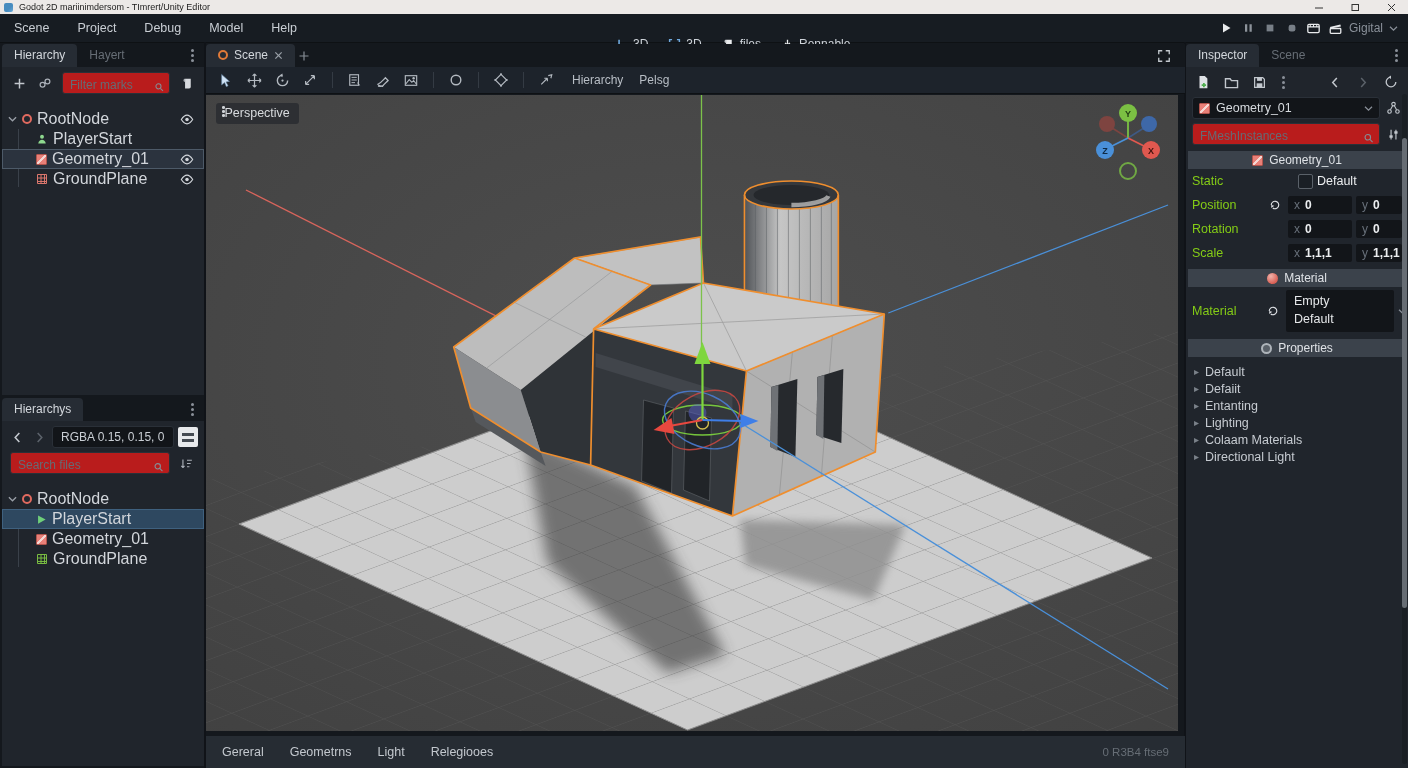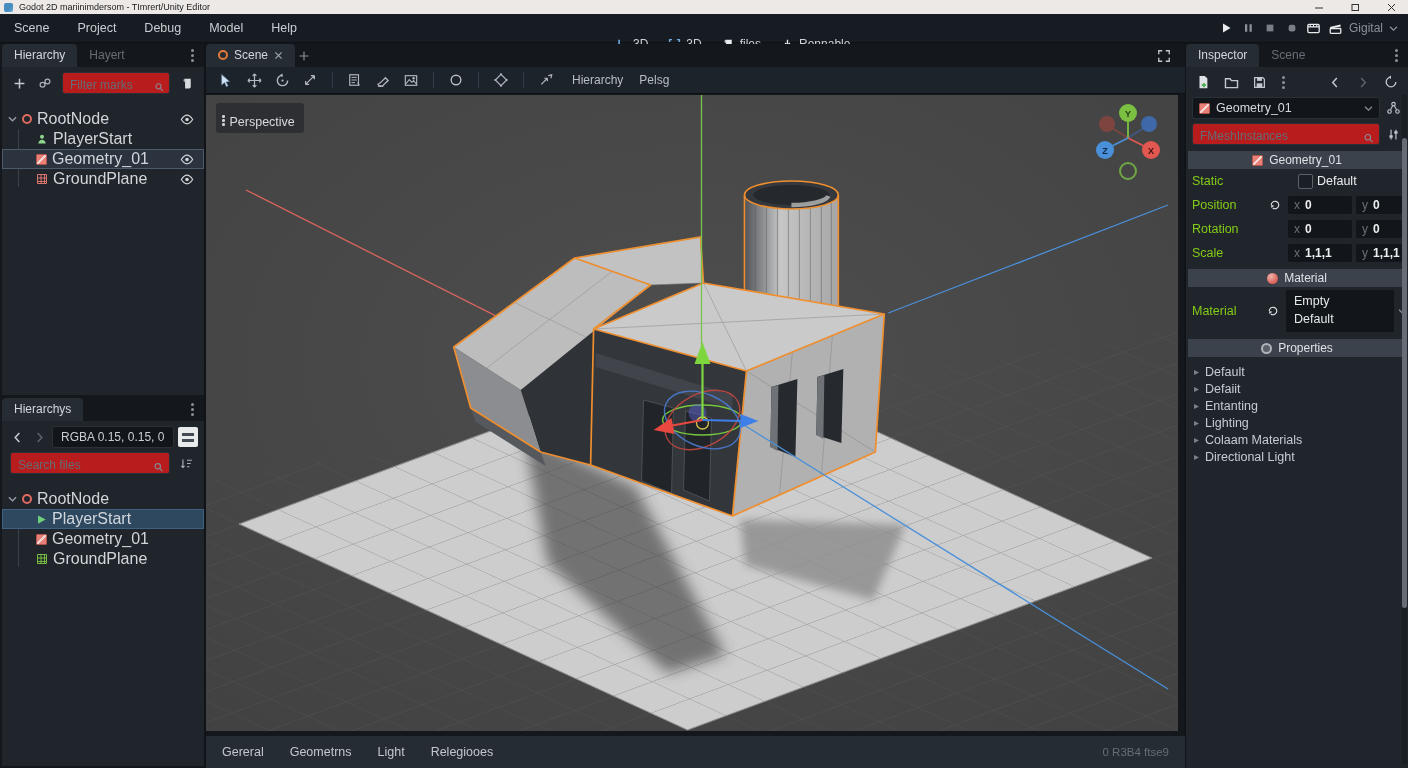--- a/index.html
+++ b/index.html
@@ -71,21 +71,21 @@
 
   
   .center-tabs{left:206px;top:44px;width:979px;height:23px}
   .vptoolbar{position:absolute;left:206px;top:67px;width:979px;height:27px;background:#1d232b;
     display:flex;align-items:center;gap:4px;padding-left:8px;box-sizing:border-box;border-bottom:1px solid #0e1114}
   .vptoolbar .sep{width:1px;height:16px;background:#343b44;margin:0 6px}
   .tool{width:24px;height:20px;display:flex;align-items:center;justify-content:center;color:#b3b9c0}
   .vplabel{font-size:12px;color:#b8bec5;margin:0 10px}
   .viewport{position:absolute;left:206px;top:95px;width:972px;height:636px;background:#474747;overflow:hidden}
   .persp{position:absolute;left:10px;top:8px;background:rgba(43,46,50,.92);border-radius:3px;
-    padding:12px 9px 4px 6px;font-size:12.5px;color:#d8dbde;display:flex;align-items:flex-start;gap:5px}
+    padding:3px 9px 4px 6px;font-size:12.5px;color:#d8dbde;display:flex;align-items:flex-start;}
   .persp .pdots{display:flex;flex-direction:column;gap:1.5px}
   .persp .pdots i{width:2.5px;height:2.5px;background:#cfd3d6;border-radius:50%;display:block}
   .axiswidget{position:absolute;right:14px;top:6px}
   .bottombar{position:absolute;left:206px;top:736px;width:979px;height:32px;background:#262c33;
     display:flex;align-items:center;gap:26px;padding-left:16px;box-sizing:border-box;font-size:12.5px;color:#c3c8ce}
   .bb-right{margin-left:auto;padding-right:16px;color:#666d75;font-size:11.5px}
 
   
   .inspector{left:1186px;top:44px;width:222px;height:724px}
   .itools{display:flex;align-items:center;gap:10px;padding:6px 8px 4px}

